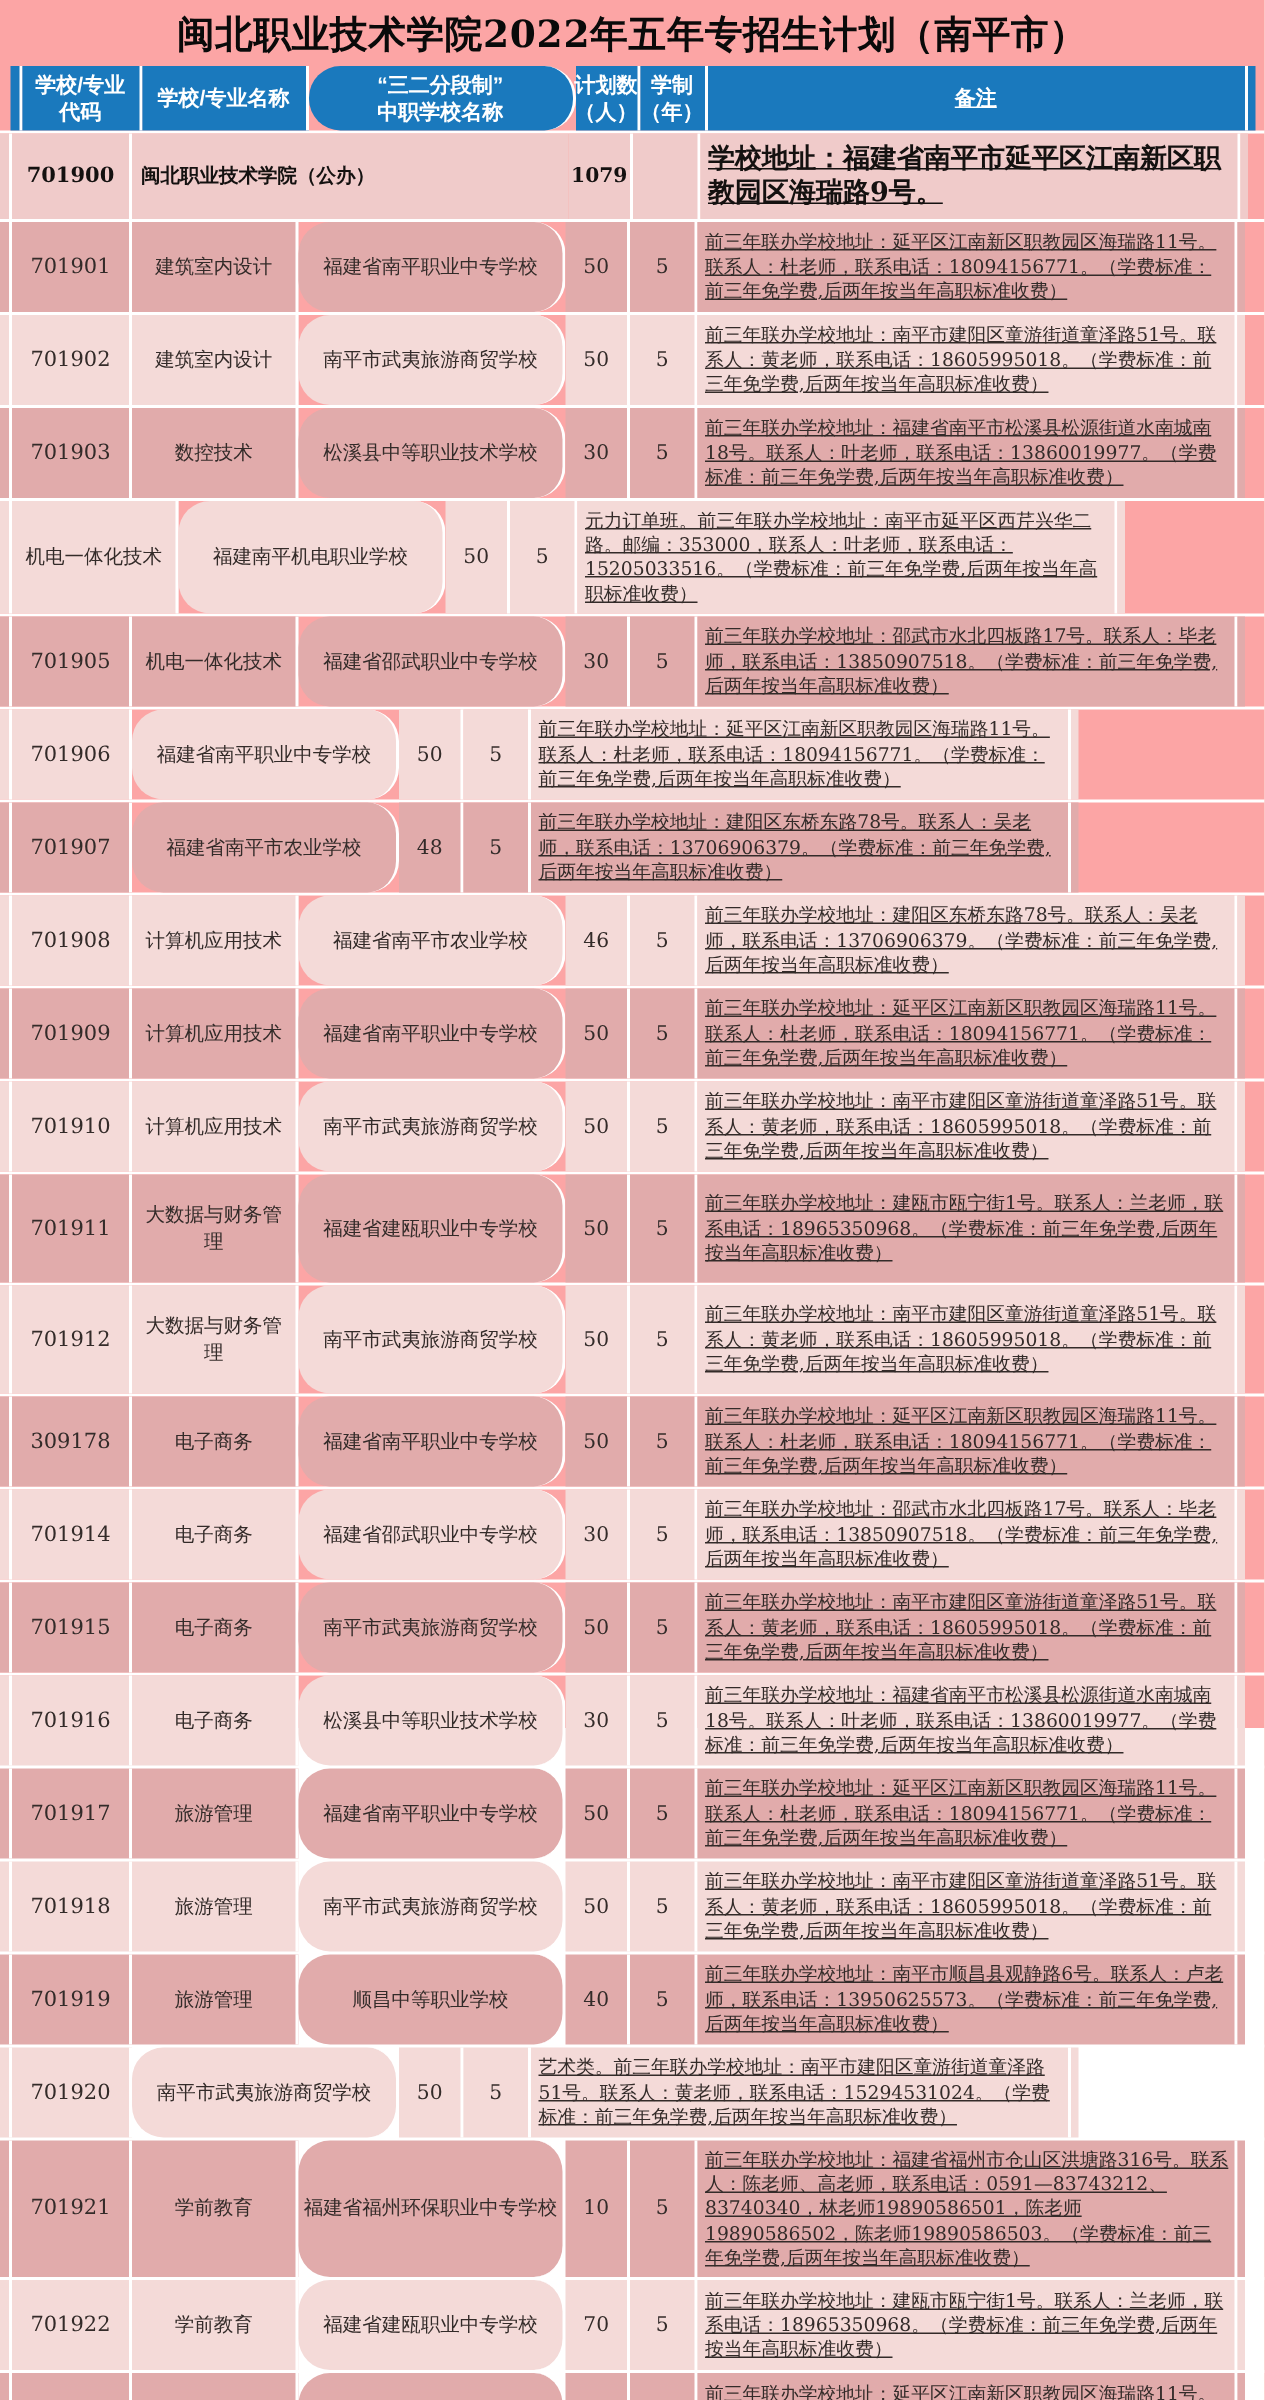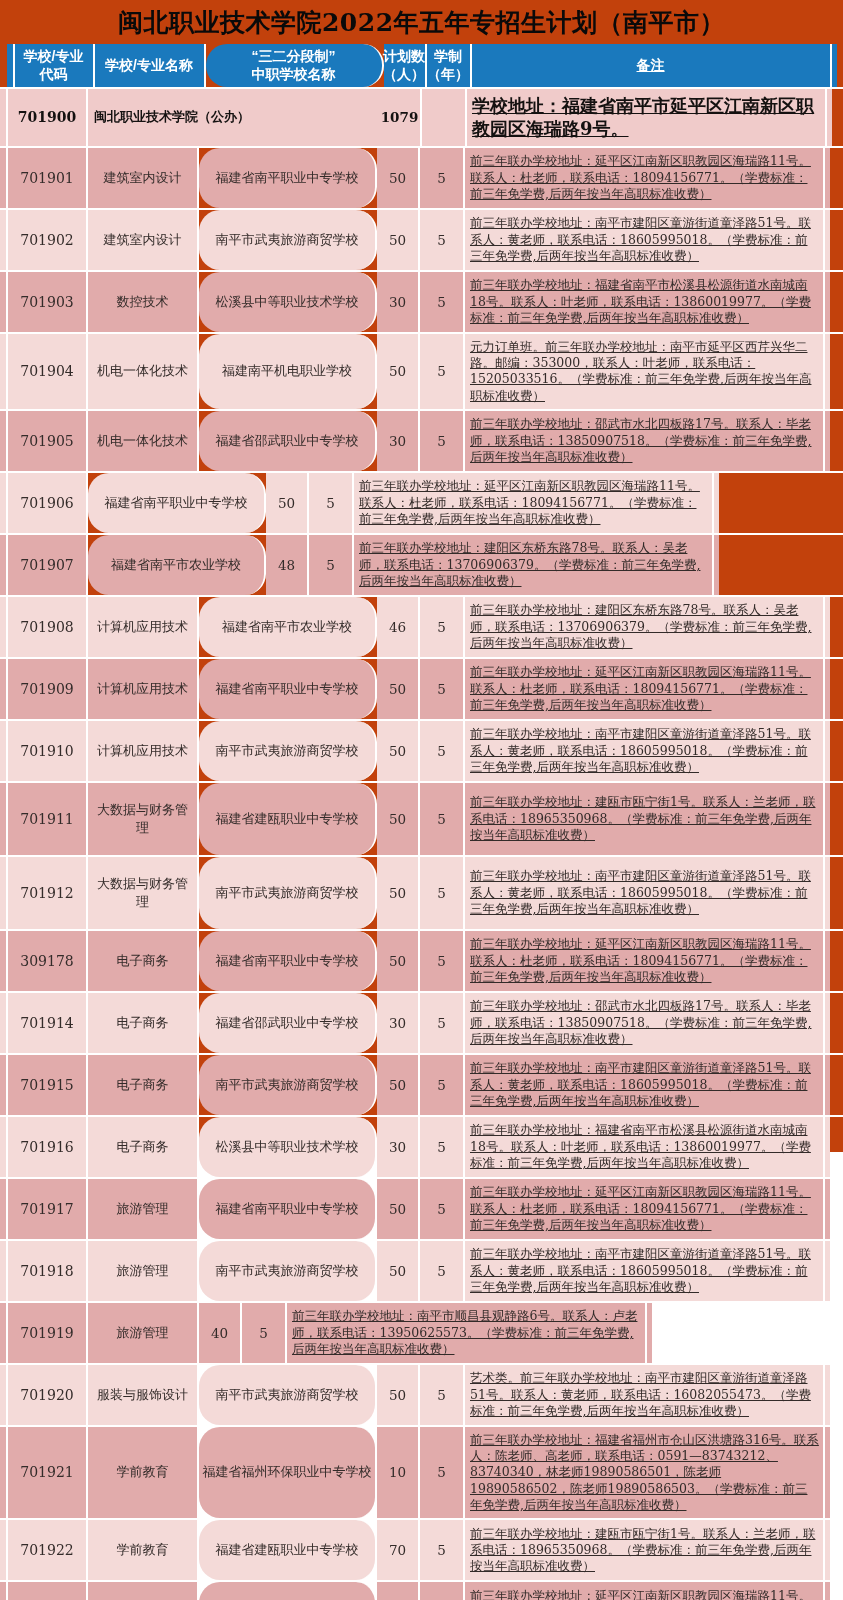--- a/index.html
+++ b/index.html
@@ -1,21 +1,21 @@
 <!DOCTYPE html>
 <html lang="zh" style="--hdr-bg: #1a79bd; --row-dark: #e1abab; --row-light: #f4dad8; --sum-bg: #f0cbca;"><head>
 <meta charset="utf-8">
 <style>
   html,body{margin:0;padding:0;}
   body{
     width:843px;height:1600px;overflow:hidden;background:#ffffff;
     font-family:"DejaVu Serif","Liberation Serif",serif;
     -webkit-font-smoothing:antialiased;
   }
-  .page{width:843px;height:1152px;position:relative;background:#c2410c;}
+  .page{width:843px;height:1152px;position:relative;background:#fca5a5;}
   .title{
     text-align:center;font-weight:bold;font-size:25px;color:#0a0a0a;
     padding-top:7px;height:37px;line-height:32px;
     font-family:"DejaVu Serif","Liberation Serif",serif;
     letter-spacing:0.5px;white-space:nowrap;
   }
   .tbl{width:843px;}
   .row{display:flex;border-bottom:2px solid #ffffff;align-items:stretch;}
   .cell{
     display:flex;align-items:center;justify-content:center;
@@ -108,21 +108,20 @@
           <div class="cell c-code">701903</div>
           <div class="cell c-major">数控技术</div>
           <div class="cell c-school">松溪县中等职业技术学校</div>
           <div class="cell c-plan">30</div>
           <div class="cell c-years">5</div>
           <div class="cell c-remark">前三年联办学校地址：福建省南平市松溪县松源街道水南城南18号。联系人：叶老师，联系电话：13860019977。（学费标准：前三年免学费,后两年按当年高职标准收费）</div>
           <div class="cell c-edge-r"></div>
         </div>
         <div class="row drow light">
           <div class="cell c-edge-l"></div>
-          <div class="cell c-code">701904</div>
           <div class="cell c-major">机电一体化技术</div>
           <div class="cell c-school">福建南平机电职业学校</div>
           <div class="cell c-plan">50</div>
           <div class="cell c-years">5</div>
           <div class="cell c-remark">元力订单班。前三年联办学校地址：南平市延平区西芹兴华二路。邮编：353000，联系人：叶老师，联系电话：15205033516。（学费标准：前三年免学费,后两年按当年高职标准收费）</div>
           <div class="cell c-edge-r"></div>
         </div>
         <div class="row drow dark">
           <div class="cell c-edge-l"></div>
           <div class="cell c-code">701905</div>
@@ -258,33 +257,33 @@
           <div class="cell c-school">南平市武夷旅游商贸学校</div>
           <div class="cell c-plan">50</div>
           <div class="cell c-years">5</div>
           <div class="cell c-remark">前三年联办学校地址：南平市建阳区童游街道童泽路51号。联系人：黄老师，联系电话：18605995018。（学费标准：前三年免学费,后两年按当年高职标准收费）</div>
           <div class="cell c-edge-r"></div>
         </div>
         <div class="row drow dark">
           <div class="cell c-edge-l"></div>
           <div class="cell c-code">701919</div>
           <div class="cell c-major">旅游管理</div>
+          <div class="cell c-school">顺昌中等职业学校</div>
           <div class="cell c-plan">40</div>
           <div class="cell c-years">5</div>
           <div class="cell c-remark">前三年联办学校地址：南平市顺昌县观静路6号。联系人：卢老师，联系电话：13950625573。（学费标准：前三年免学费,后两年按当年高职标准收费）</div>
           <div class="cell c-edge-r"></div>
         </div>
         <div class="row drow light">
           <div class="cell c-edge-l"></div>
           <div class="cell c-code">701920</div>
-          <div class="cell c-major">服装与服饰设计</div>
-          <div class="cell c-school">南平市武夷旅游商贸学校</div>
-          <div class="cell c-plan">50</div>
-          <div class="cell c-years">5</div>
-          <div class="cell c-remark">艺术类。前三年联办学校地址：南平市建阳区童游街道童泽路51号。联系人：黄老师，联系电话：16082055473。（学费标准：前三年免学费,后两年按当年高职标准收费）</div>
+          <div class="cell c-school">南平市武夷旅游商贸学校</div>
+          <div class="cell c-plan">50</div>
+          <div class="cell c-years">5</div>
+          <div class="cell c-remark">艺术类。前三年联办学校地址：南平市建阳区童游街道童泽路51号。联系人：黄老师，联系电话：15294531024。（学费标准：前三年免学费,后两年按当年高职标准收费）</div>
           <div class="cell c-edge-r"></div>
         </div>
         <div class="row drow dark">
           <div class="cell c-edge-l"></div>
           <div class="cell c-code">701921</div>
           <div class="cell c-major">学前教育</div>
           <div class="cell c-school">福建省福州环保职业中专学校</div>
           <div class="cell c-plan">10</div>
           <div class="cell c-years">5</div>
           <div class="cell c-remark">前三年联办学校地址：福建省福州市仓山区洪塘路316号。联系人：陈老师、高老师，联系电话：0591—83743212、83740340，林老师19890586501，陈老师19890586502，陈老师19890586503。（学费标准：前三年免学费,后两年按当年高职标准收费）</div>

